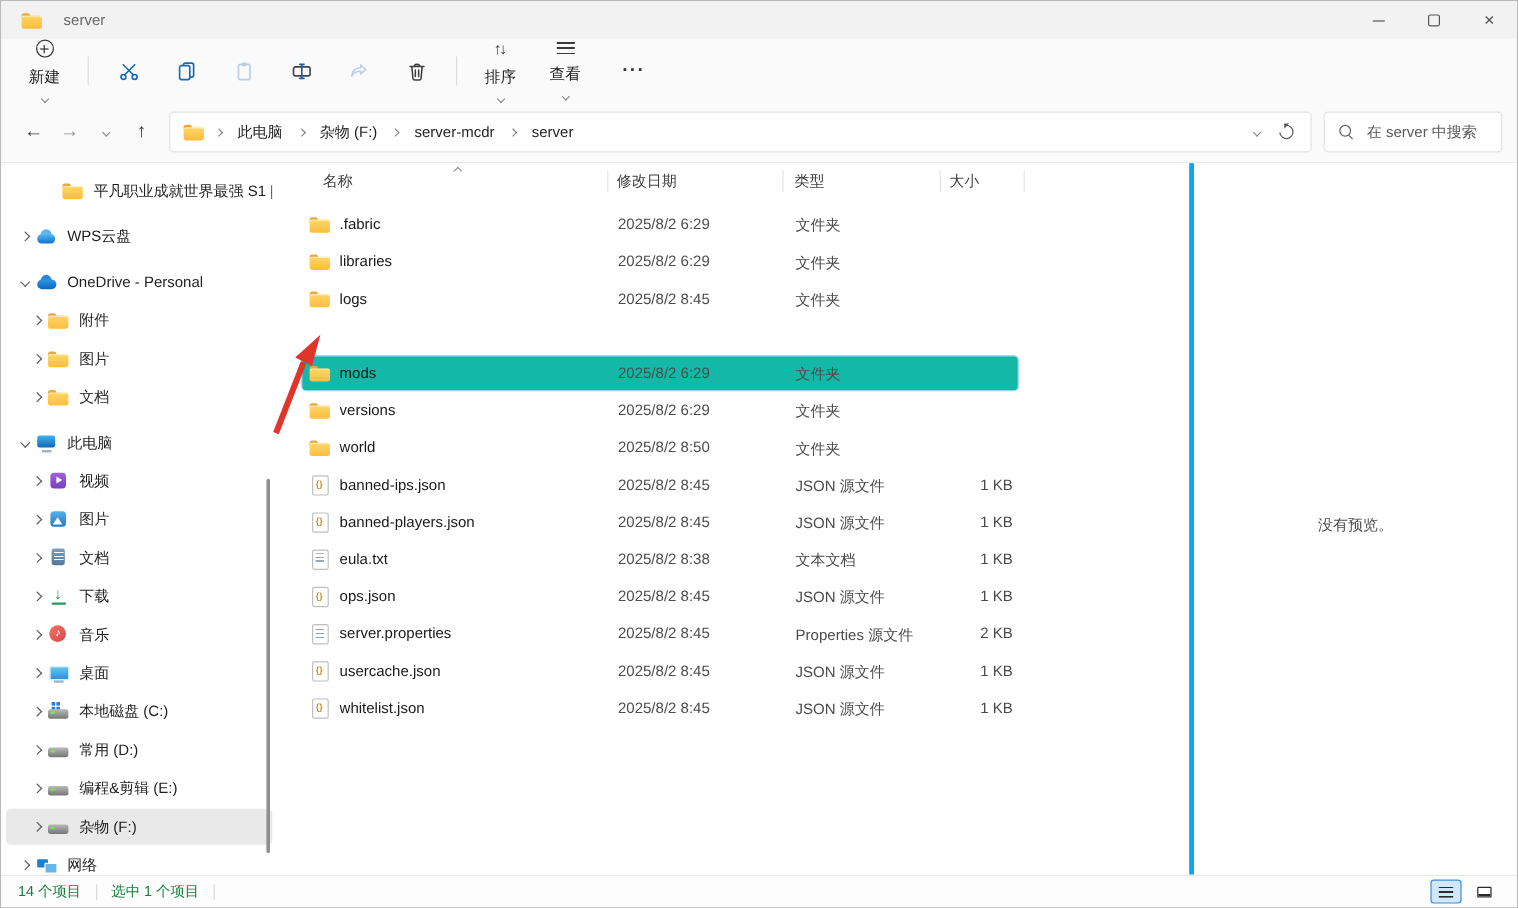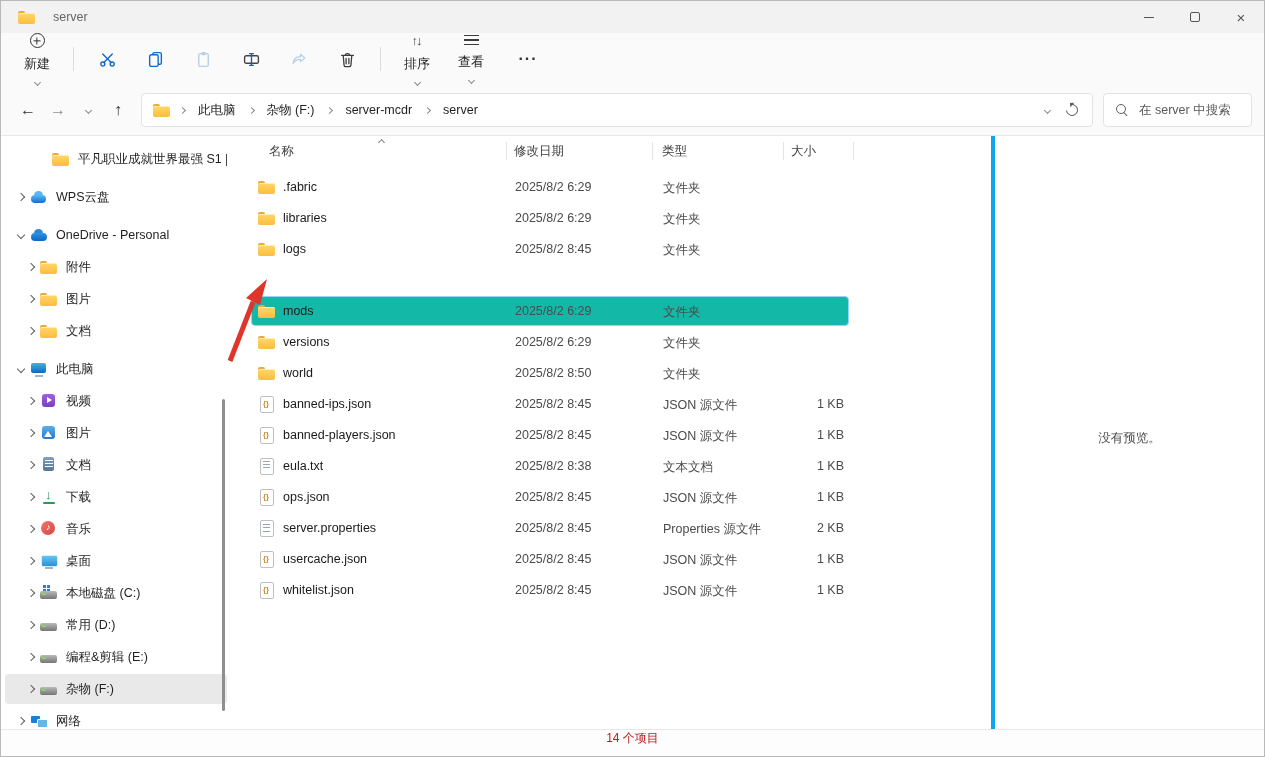--- a/index.html
+++ b/index.html
@@ -121,21 +121,21 @@
   .c-name { left:6px; display:flex; align-items:center; top:6px !important; color:#191919 !important; }
   .c-name .fname { margin-left:7px; max-width:215px; overflow:hidden; }
   .c-date { left:263px; } .c-type { left:411px; }
   .c-size { left:522px; width:70px; text-align:right; }
 
   
   .preview { flex:1; border-left:4px solid #0ea5e9; position:relative; }
   .preview-text { position:absolute; top:294px; left:0; right:0; text-align:center; font-size:12.5px; color:#4b4b4b; }
 
   
-  .statusbar { position:absolute; left:0; right:0; bottom:0; height:27px; background:#fdfdfd; border-top:1px solid #e8e8e8; display:flex; align-items:center; padding:0 14px; font-size:12px; color:#b91c1c; gap:12px;flex-direction:column; }
+  .statusbar { position:absolute; left:0; right:0; bottom:0; height:27px; background:#fdfdfd; border-top:1px solid #e8e8e8; display:flex; align-items:center; padding:0 14px; font-size:12px; color:#15803d; gap:12px; }
   .st-sep { width:1px; height:13px; background:#d9d9d9; }
   .st-right { margin-left:auto; display:flex; gap:6px; }
   .view-toggle { width:26px; height:20px; display:flex; align-items:center; justify-content:center; border-radius:3px; border:1px solid transparent; }
   .view-toggle.active { background:#cfe8fb; border-color:#3e8ddd; }
   .i-details { width:12px; height:9px; background:repeating-linear-gradient(to bottom,#2b2b2b 0 1.4px,transparent 1.4px 3.8px); }
   .i-thumbs { width:12px; height:9px; border:1.2px solid #2b2b2b; border-radius:1px; position:relative; }
   .i-thumbs::after { content:""; position:absolute; left:0; right:0; bottom:0; height:2px; background:#2b2b2b; }
 
   
   .red-arrow { position:absolute; left:214px; top:272px; z-index:50; pointer-events:none; }

